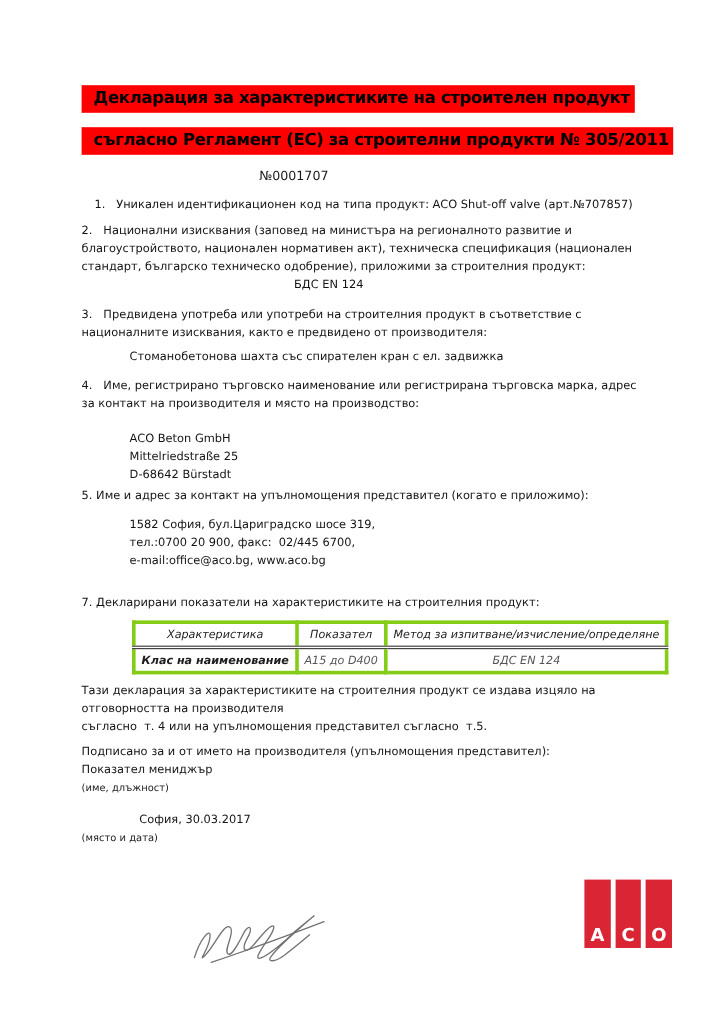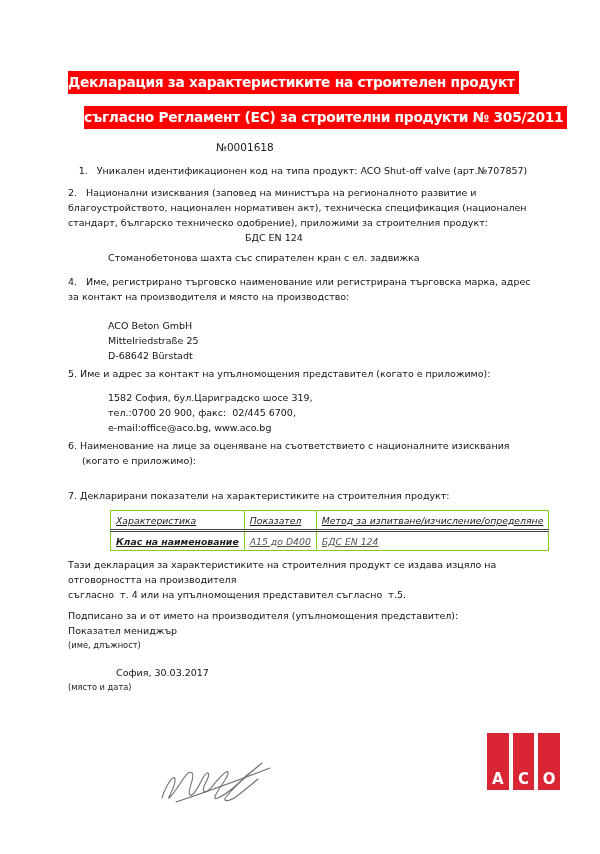--- a/index.html
+++ b/index.html
@@ -3,40 +3,40 @@
 <meta charset="utf-8">
 <style>
   html,body{margin:0;padding:0;background:#ffffff;}
   .page{
     position:relative;width:600px;height:854px;background:#ffffff;
     font-family:"DejaVu Sans","Liberation Sans",sans-serif;
     color:#141414;font-size:9.5px;line-height:15px;overflow:hidden;
   }
   .content{position:absolute;left:68px;top:71px;width:470px;}
   .hl{
-    display:inline-block;background:#fe0000;color:#ffffff;font-weight:bold;
-    font-size:13.8px;line-height:17px;padding:3px 4px 3px 0;letter-spacing:-0.3px;white-space:nowrap;
+    display:inline-block;background:#fe0000;color:#000000;font-weight:bold;
+    font-size:13.8px;line-height:17px;padding:3px 4px 3px 10px;letter-spacing:-0.3px;white-space:nowrap;
   }
-  .title2{margin-top:12px;margin-left:16px;}
+  .title2{margin-top:12px;}
   .docnum{margin-top:11px;margin-left:148px;font-size:10.5px;color:#1a1a1a;}
   p{margin:0;}
   .mt3{margin-top:3px;}.mt5{margin-top:5px;}.mt6{margin-top:6px;}.mt7{margin-top:7px;}
   .mt8{margin-top:8px;text-align:center;}.mt9{margin-top:9px;}.mt10{margin-top:10px;}.mt12{margin-top:12px;margin-left:48px;}
   .mt14{margin-top:14px;}.mt15{margin-top:15px;}.mt18{margin-top:18px;}
   .indent{margin-left:40px;}
   .center-val{margin-left:177px;}
   .hang{padding-left:14px;text-indent:-14px;}
   .hint{font-size:8.3px;color:#222;}
   table.perf{
     border-collapse:collapse;margin-left:42px;margin-top:7px;
     font-style:italic;font-size:9.3px;
   }
   table.perf th,table.perf td{
-    border:1px solid #84cc16;padding:1px 5px;text-align:left;font-weight:normal;
-    height:16px;vertical-align:middle;white-space:nowrap;text-decoration:underline;
+    border:3px solid #84cc16;padding:1px 5px;text-align:center;font-weight:normal;
+    height:16px;vertical-align:middle;white-space:nowrap;
   }
   table.perf th{color:#1d1d1d;border-bottom:3px double #444;}
   table.perf td{color:#555;}
   table.perf td.c1{color:#1d1d1d;font-weight:bold;}
   .col-a{width:118px;}.col-b{width:57px;}.col-c{width:224px;}
   .signature{position:absolute;left:148px;top:748px;}
   .logo{
     position:absolute;left:487px;top:733px;width:73px;height:57px;
     display:flex;gap:4px;
   }
@@ -53,44 +53,44 @@
 <div class="page">
   <div class="content">
 
     <div>
       <span class="hl">Декларация за характеристиките на строителен продукт</span>
     </div>
     <div class="title2">
       <span class="hl">съгласно Регламент (ЕС) за строителни продукти № 305/2011</span>
     </div>
 
-    <div class="docnum">№0001618</div>
+    <div class="docnum">№0001707</div>
 
     <p class="mt8">1.&nbsp;&nbsp;&nbsp;Уникален идентификационен код на типа продукт: ACO Shut-off valve (арт.№707857)</p>
 
     <p class="mt7">2.&nbsp;&nbsp;&nbsp;Национални изисквания (заповед на министъра на регионалното развитие и благоустройството, национален нормативен акт), техническа спецификация (национален стандарт, българско техническо одобрение), приложими за строителния продукт:</p>
     <p class="center-val">БДС EN 124</p>
 
+    <p class="mt10">3.&nbsp;&nbsp;&nbsp;Предвидена употреба или употреби на строителния продукт в съответствие с националните изисквания, както е предвидено от производителя:</p>
     <p class="mt5 indent">Стоманобетонова шахта със спирателен кран с ел. задвижка</p>
 
     <p class="mt9">4.&nbsp;&nbsp;&nbsp;Име, регистрирано търговско наименование или регистрирана търговска марка, адрес за контакт на производителя и място на производство:</p>
     <div class="mt14 indent">
       <p>ACO Beton GmbH</p>
       <p>Mittelriedstraße 25</p>
       <p>D-68642 Bürstadt</p>
     </div>
 
     <p class="mt3">5. Име и адрес за контакт на упълномощения представител (когато е приложимо):</p>
     <div class="mt9 indent">
       <p>1582 София, бул.Цариградско шосе 319,</p>
       <p>тел.:0700 20 900, факс:&nbsp; 02/445 6700,</p>
       <p>e-mail:office@aco.bg, www.aco.bg</p>
     </div>
 
-    <p class="mt3 hang">6. Наименование на лице за оценяване на съответствието с националните изисквания (когато е приложимо):</p>
 
     <p class="mt18" style="margin-top:20px;">7. Декларирани показатели на характеристиките на строителния продукт:</p>
 
     <table class="perf">
       <tbody>
           <tr>
         <th class="col-a">Характеристика</th>
         <th class="col-b">Показател</th>
         <th class="col-c">Метод за изпитване/изчисление/определяне</th>
       </tr>

